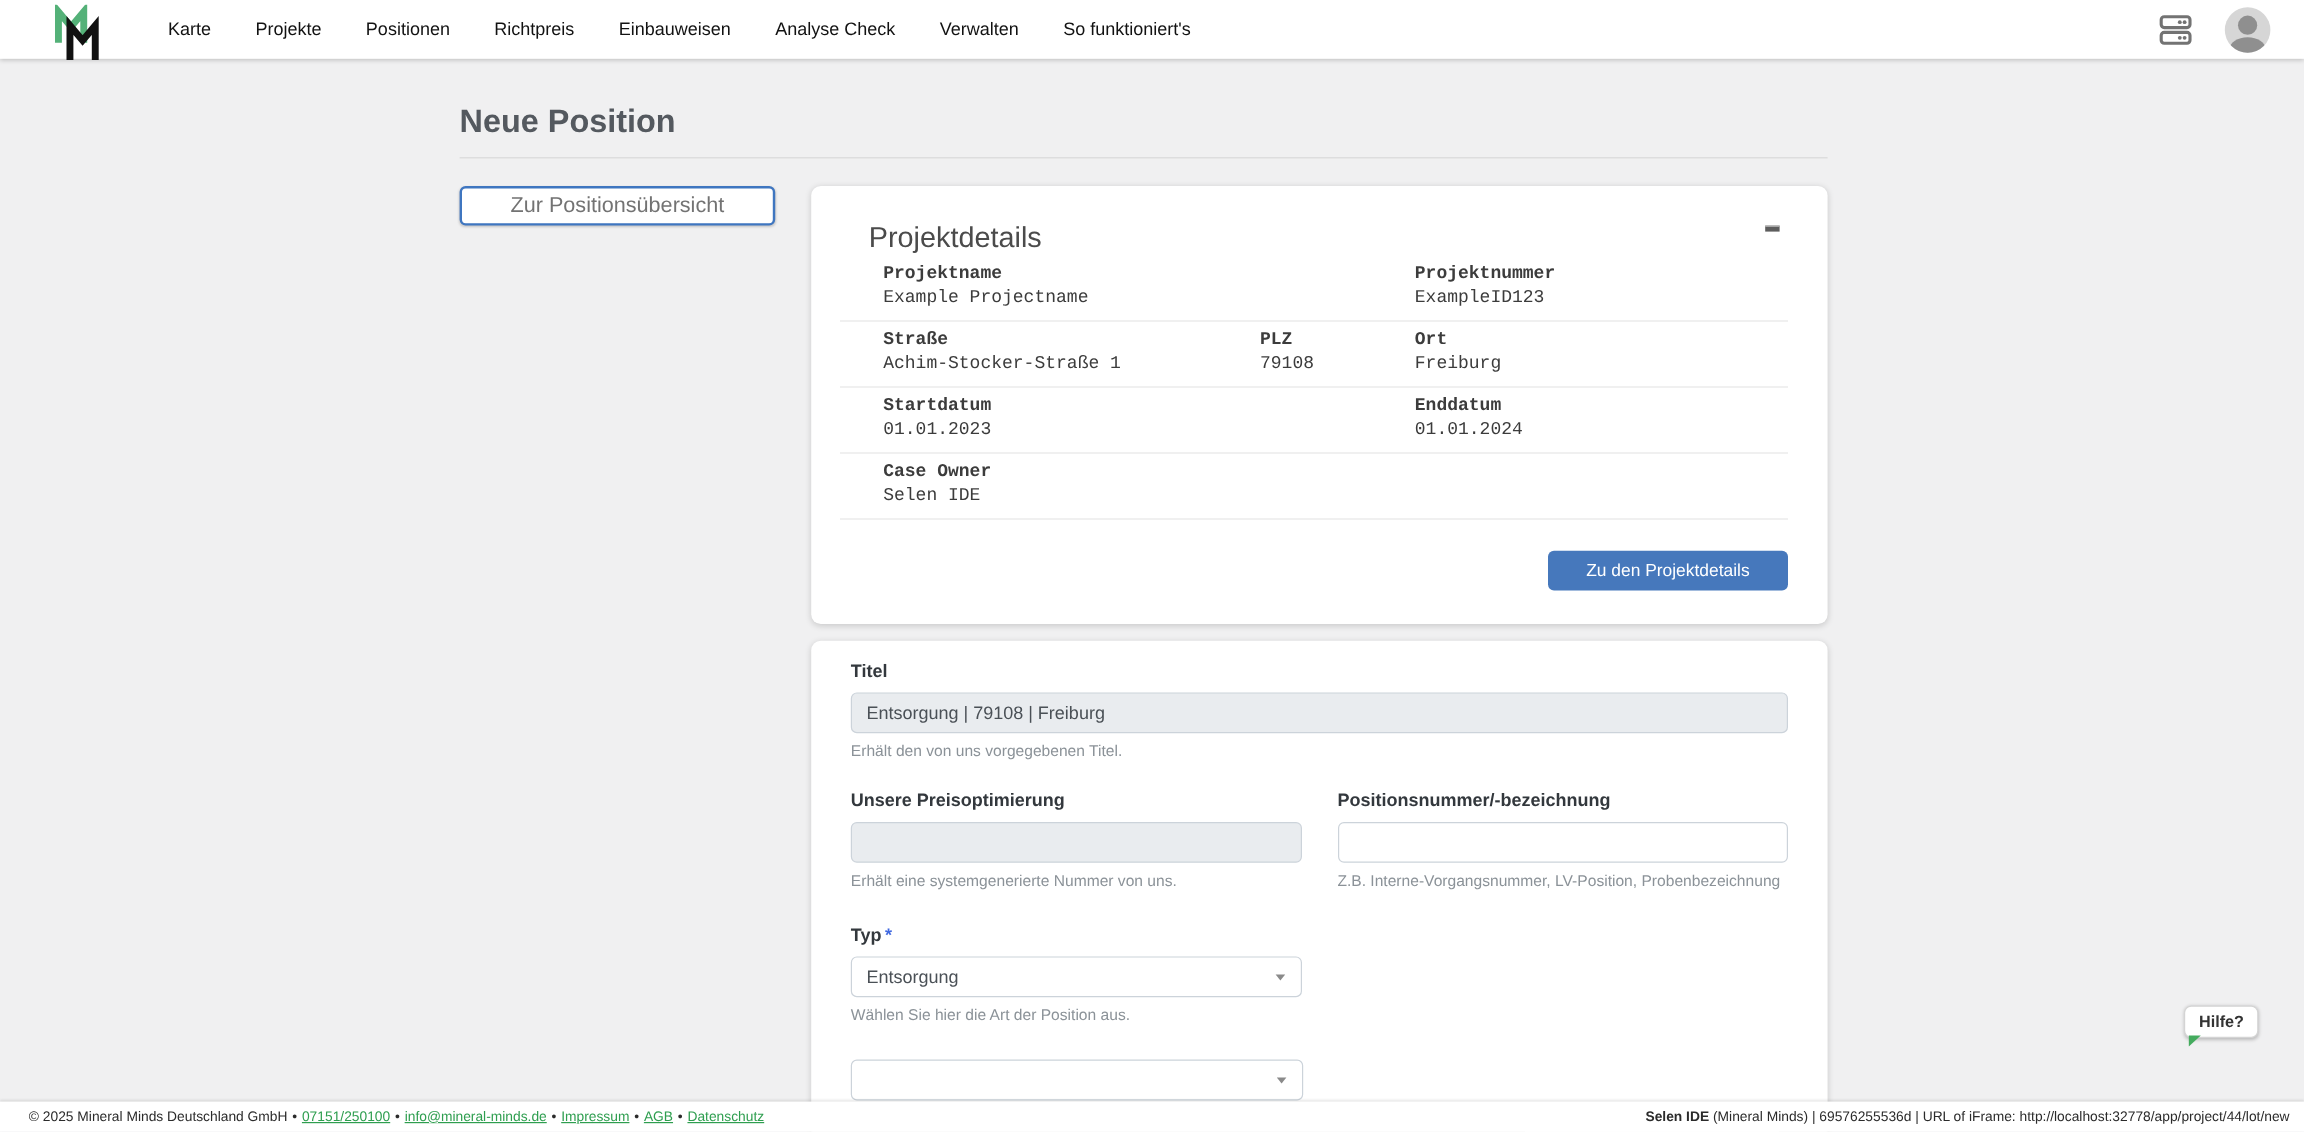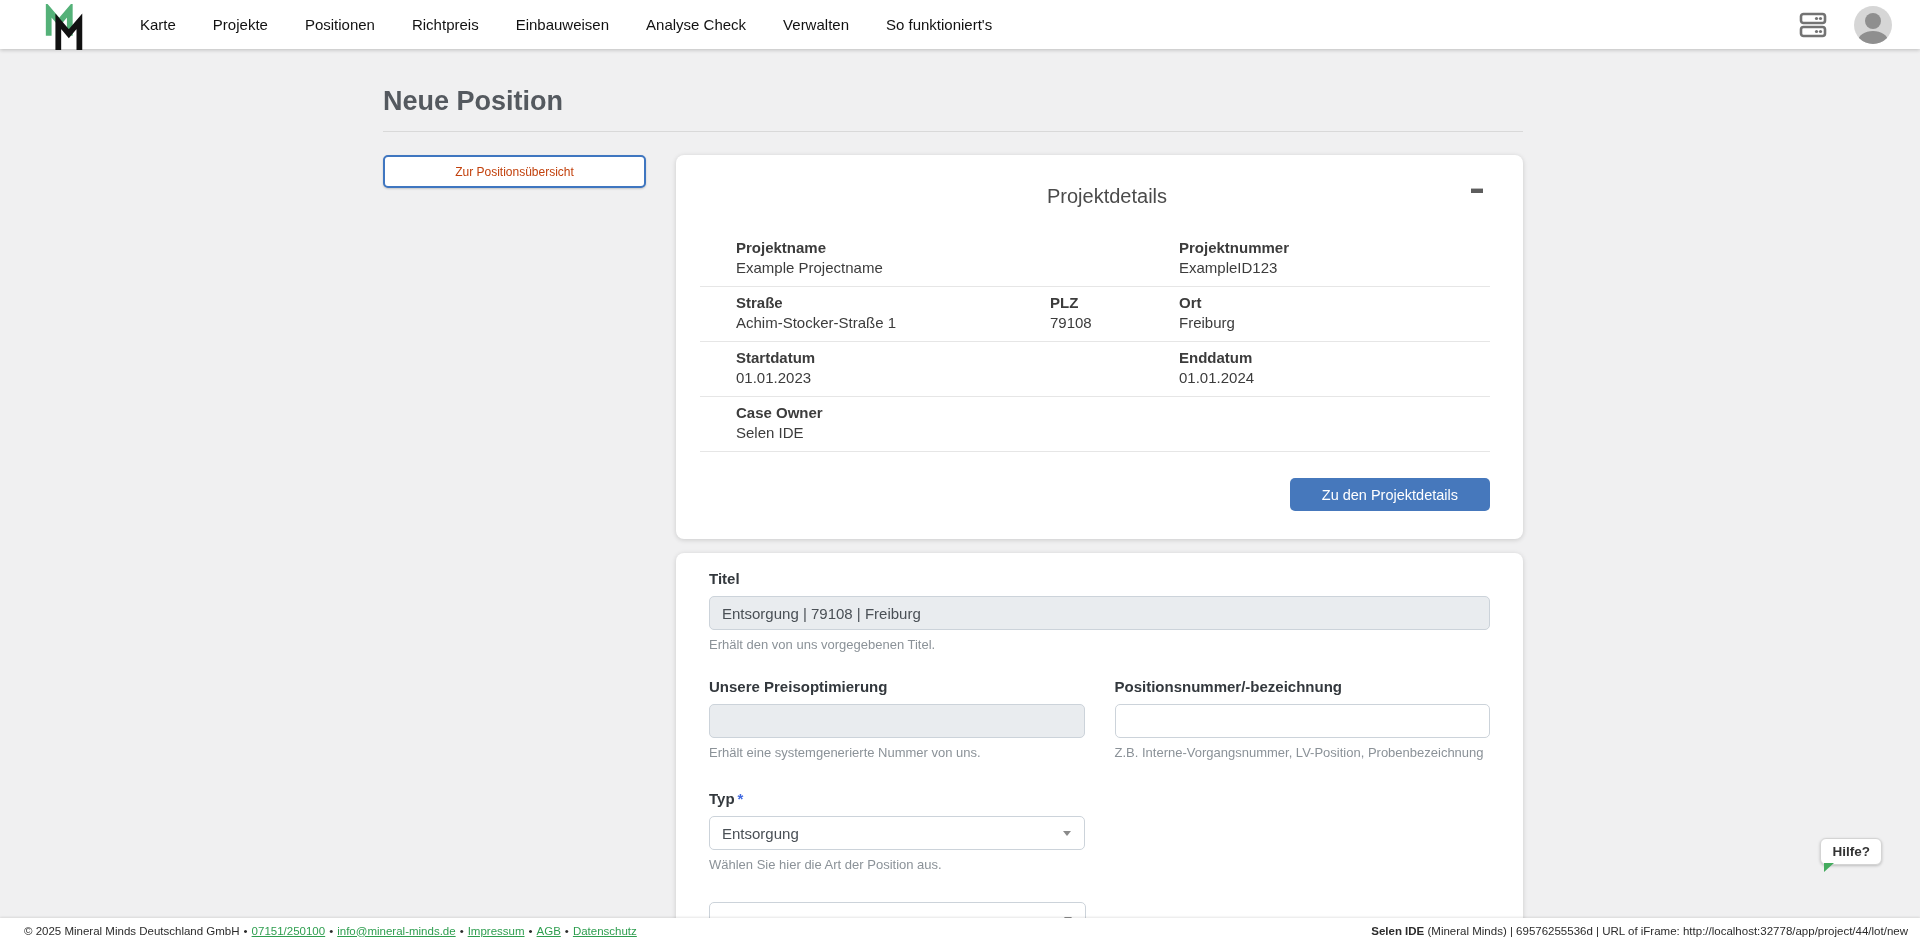--- a/index.html
+++ b/index.html
@@ -30,34 +30,34 @@
   .avatar .body { position:absolute; left:4px; top:25px; width:30px; height:20px; border-radius:50% 50% 0 0; background:#8f8f8f; }
 
   
   .content { margin-left:383px; width:1140px; padding-top:49px; }
   .page-title { margin:37px 0 0; font-size:27px; font-weight:600; color:#54595f; }
   .title-rule { border:none; border-bottom:1px solid #d9d9d9; margin:14px 0 0; }
   .row { display:flex; align-items:flex-start; margin-top:23px; }
   .back-col { width:293px; flex:none; }
   .back-btn {
     width:263px; height:33px; background:#fff; border:2px solid #3f76c0; border-radius:5px;
-    color:#c2410c; font-size:12px; font-family:inherit; cursor:pointer;
+    color:#737373; font-size:18px; font-family:inherit; cursor:pointer;
     box-shadow:0 1px 2px rgba(0,0,0,.18);
   }
   .cards { flex:1; }
   .card { background:#fff; border-radius:8px; box-shadow:0 1px 5px rgba(0,0,0,.16); }
 
   
   .card1 { padding:30px 33px 28px 24px; position:relative; }
-  .card1-title { margin:0 0 0 24px; font-size:20px; font-weight:400; color:#4b4b4b;text-align:center; }
+  .card1-title { margin:0 0 0 24px; font-size:24px; font-weight:400; color:#4b4b4b; }
   .collapse-btn { position:absolute; top:24px; right:34px; width:24px; height:22px;
     background:none; border:none; cursor:pointer; display:flex; align-items:center; justify-content:center; }
   .minus-bar { display:block; width:14px; height:5px; background:#5d5d5d; border-top:1px solid #b9b9b9; }
 
-  .dt { margin-top:24px; border-bottom:1px solid #e6e6e6; }
+  .dt { border-bottom:1px solid #e6e6e6;font-family:Liberation Mono, monospace; }
   .dt-row { display:grid; grid-template-columns:350px 129px 1fr; padding:7px 0 9px; }
   .dt-row + .dt-row { border-top:1px solid #e6e6e6; }
   .dt-cell:first-child { padding-left:36px; }
   .span2 { grid-column:1 / 3; }
   .span3 { grid-column:1 / 4; }
   .dt-label { font-weight:700; font-size:15px; color:#3c3c3c; }
   .dt-value { font-size:15px; color:#3c3c3c; margin-top:3px; min-height:18px; }
   .card1-actions { text-align:right; margin-top:26px; }
   .primary-btn {
     background:#4678bc; color:#fff; border:none; border-radius:5px; height:33px;

